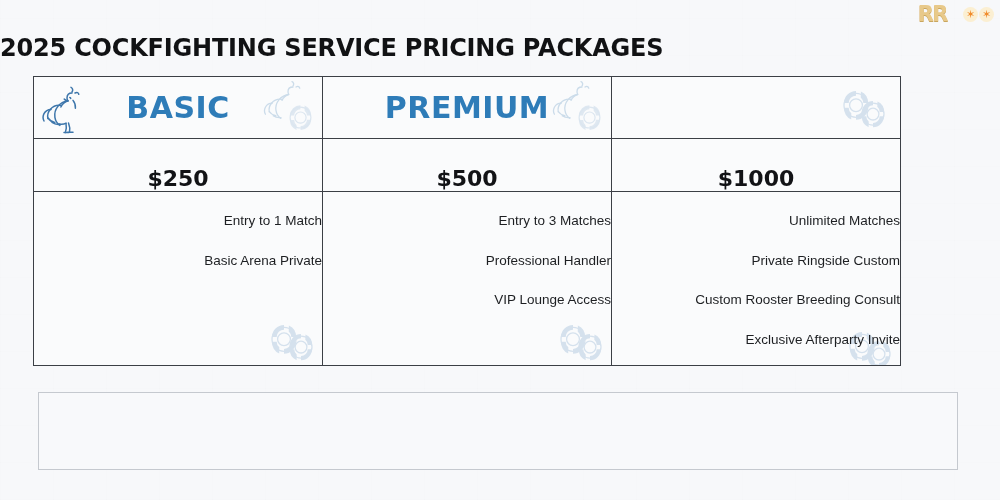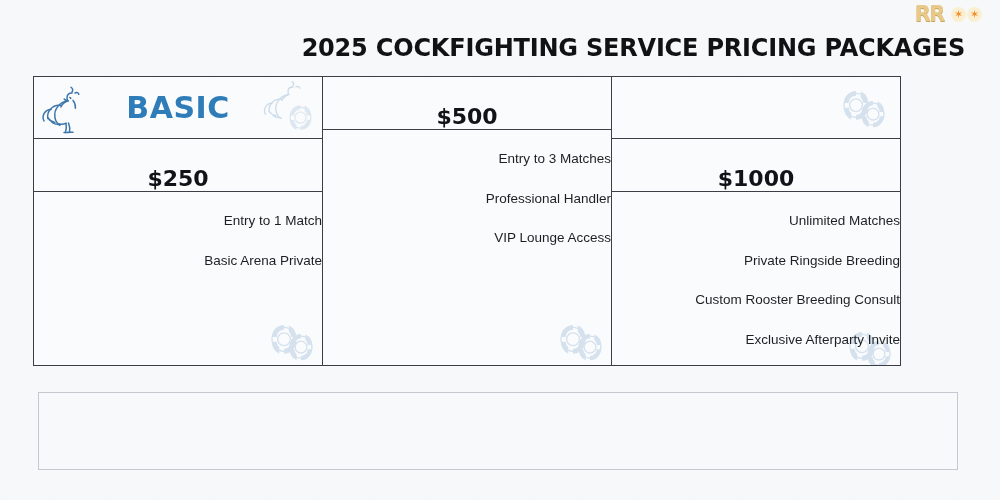--- a/index.html
+++ b/index.html
@@ -22,24 +22,24 @@
     background-image:
       repeating-linear-gradient(0deg, rgba(0,0,0,0.012) 0px, rgba(0,0,0,0.012) 1px, transparent 1px, transparent 37px),
       repeating-linear-gradient(90deg, rgba(0,0,0,0.010) 0px, rgba(0,0,0,0.010) 1px, transparent 1px, transparent 53px);
     opacity: .55;
   }
 
   
   .logo {
     position: absolute;
     top: 4px;
-    right: 18px;
+    right: 6px;
     display: flex;
     align-items: center;
-    gap: 7px;
+    gap: 16px;
     z-index: 5;
   }
   .logo-rr {
     font-family: "DejaVu Sans", sans-serif;
     font-weight: bold;
     font-size: 21px;
     letter-spacing: -1.5px;
     color: #e8c98a;
     text-shadow: 0 1px 0 #c9a65e;
     line-height: 1;
@@ -63,21 +63,21 @@
     color: #f08b2a;
     line-height: 1;
   }
 
   
   .title {
     position: absolute;
     top: 34px;
     left: 0;
     width: 965px;
-    text-align: right;
+    text-align: left;
     font-family: "DejaVu Sans", sans-serif;
     font-weight: bold;
     font-size: 24px;
     letter-spacing: -0.2px;
     color: #111214;
     white-space: nowrap;
   }
 
   
   .pricing-table {
@@ -267,20 +267,43 @@
             <path d="M36.6 47.2a11 11 0 0 1-6.6-10.9h4.3a6.7 6.7 0 0 0 2.4 5.2z"></path>
           </g>
           <circle cx="41" cy="34.1" r="11" fill="none" stroke="#9fbcd8" stroke-width="1.3"></circle>
           <circle cx="41" cy="34.1" r="5.9" fill="none" stroke="#9fbcd8" stroke-width="1.3"></circle>
         </svg>
       </span>
     </div>
   </div>
 
   <div class="col">
+    <div class="cell-head">
+      <span class="plan-name">PREMIUM</span>
+      <span class="wm wm-head-right">
+        <svg width="58" height="56" viewBox="0 0 58 56" opacity="0.33">
+          <g fill="none" stroke="#6f9ec6" stroke-width="1.3" stroke-linecap="round" stroke-linejoin="round">
+            <path d="M33 6c-3 0-5 2-5 4.8 0 1 .3 1.9.8 2.6-3 1-5.5 3.1-6.8 6"></path>
+            <path d="M33 5c1.3-2 .4-3.9-1-4.4M36 6c2-1.2 3.5-.3 3.7 1.2"></path>
+            <path d="M28.6 13.5c-4 .6-7.4 2.5-9.7 5.4-2.5 3.1-3.5 7-2.9 10.7.5 3.2 2.2 6 4.8 7.8"></path>
+            <path d="M22 18.3c-3.9-.6-7.8.8-10.3 3.7-2.2 2.5-3.1 5.8-2.4 8.9"></path>
+            <path d="M12.2 22.2c-2.9 0-5.4 1.5-6.8 4-1.2 2.3-1.2 4.9 0 7.1"></path>
+            <path d="M9.3 30.5c1.6 2.3 3.9 3.9 6.6 4.2M13.2 34.8c2.3 1.6 5 2.1 7.8 1.8"></path>
+          </g>
+          <g fill="#9fbcd8" opacity="0.9">
+            <path d="M30 34.6a10.4 10.4 0 0 1 10.4-10.4v4.1A6.3 6.3 0 0 0 34.1 34.6z"></path>
+            <path d="M44.6 24.6A10.4 10.4 0 0 1 51 34.6h-4.1a6.3 6.3 0 0 0-2.3-4.9z"></path>
+            <path d="M51 38.7a10.4 10.4 0 0 1-10.4 10.4v-4.1a6.3 6.3 0 0 0 6.3-6.3z"></path>
+            <path d="M36.5 49a10.4 10.4 0 0 1-6.4-10h4.1a6.3 6.3 0 0 0 2.3 4.9z"></path>
+          </g>
+          <circle cx="40.5" cy="36.6" r="10.4" fill="none" stroke="#9fbcd8" stroke-width="1.2"></circle>
+          <circle cx="40.5" cy="36.6" r="5.6" fill="none" stroke="#9fbcd8" stroke-width="1.2"></circle>
+        </svg>
+      </span>
+    </div>
 
     <div class="cell-price">
       <span class="price">$500</span>
     </div>
 
     <div class="cell-features">
       <div class="feature">Entry to 3 Matches</div>
       <div class="feature">Professional Handler</div>
       <div class="feature">VIP Lounge Access</div>
       <span class="wm wm-foot-right">
@@ -329,21 +352,21 @@
         </svg>
       </span>
     </div>
 
     <div class="cell-price">
       <span class="price">$1000</span>
     </div>
 
     <div class="cell-features">
       <div class="feature">Unlimited Matches</div>
-      <div class="feature">Private Ringside Breeding</div>
+      <div class="feature">Private Ringside Custom</div>
       <div class="feature">Custom Rooster Breeding Consult</div>
       <div class="feature">Exclusive Afterparty Invite</div>
       <span class="wm wm-foot-right">
         <svg width="58" height="50" viewBox="0 0 58 50" opacity="0.4">
           <g fill="#9fbcd8">
             <path d="M12 24a12 12 0 0 1 12-12v4.7A7.3 7.3 0 0 0 16.7 24z"></path>
             <path d="M28.9 12.4A12 12 0 0 1 36 24h-4.7a7.3 7.3 0 0 0-2.6-5.6z"></path>
             <path d="M36 28.7a12 12 0 0 1-12 12v-4.7a7.3 7.3 0 0 0 7.3-7.3z"></path>
             <path d="M19.2 40.6a12 12 0 0 1-7.2-11.9h4.7a7.3 7.3 0 0 0 2.6 5.6z"></path>
           </g>

